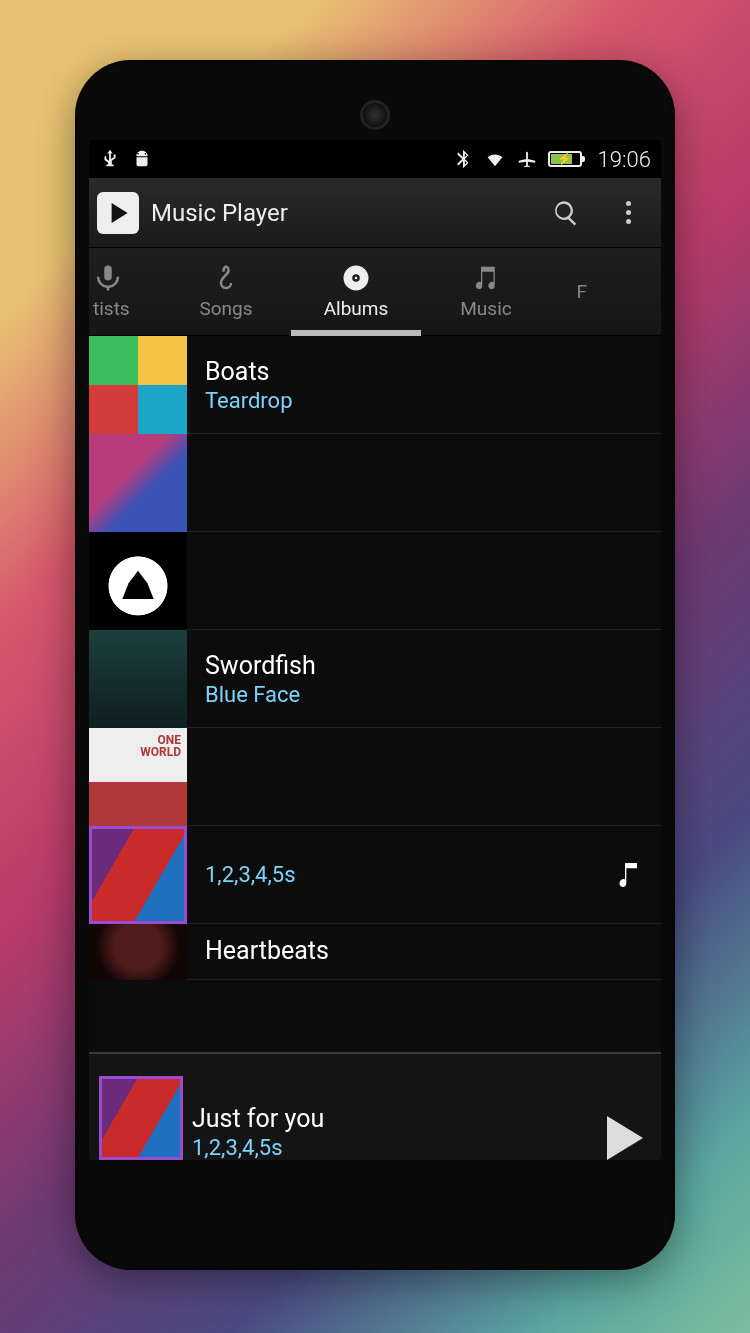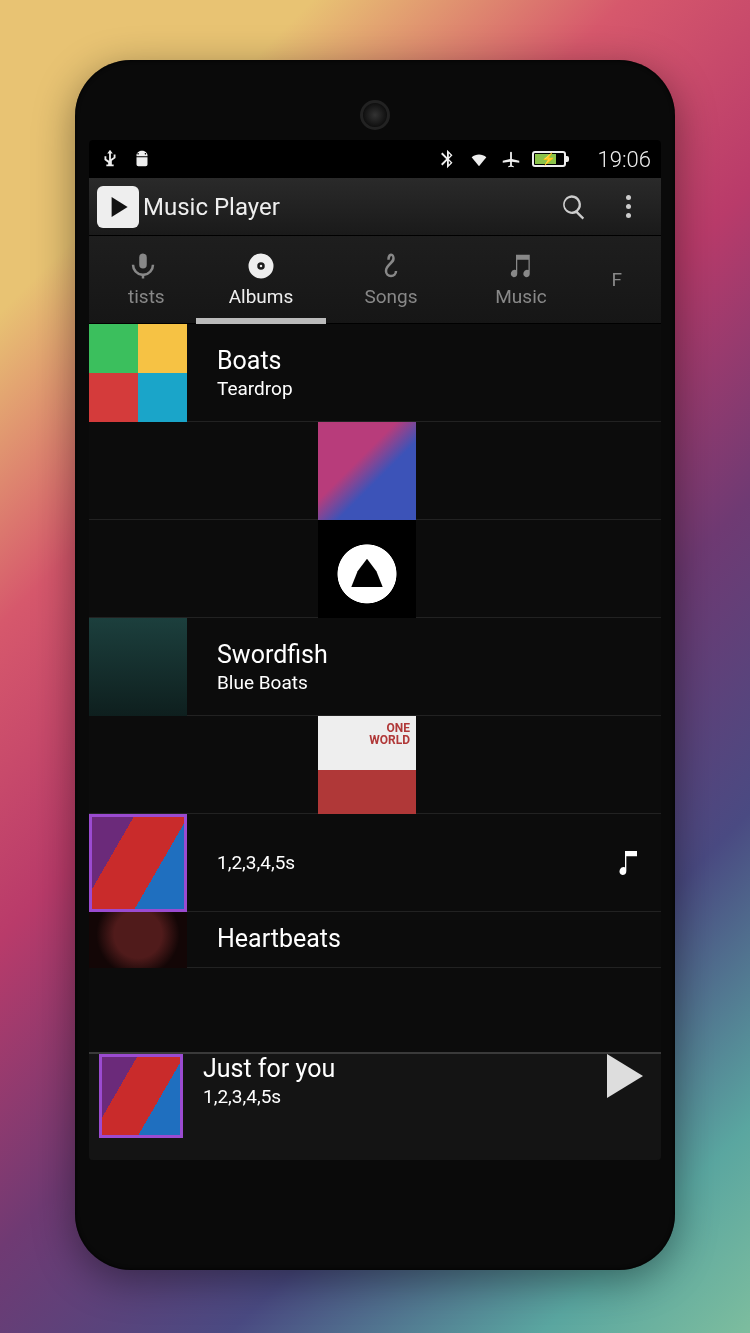--- a/index.html
+++ b/index.html
@@ -56,30 +56,30 @@
   .statusbar .spacer { flex: 1; }
   .statusbar svg { width: 22px; height: 22px; fill: #eee; }
   .battery {
     width: 34px; height: 16px;
     border: 2px solid #eee; border-radius: 3px;
     position: relative; background: #000;
   }
   .battery::after { content:""; position:absolute; right:-5px; top:3px; width:3px; height:6px; background:#eee; border-radius:0 2px 2px 0;}
   .battery .fill { position:absolute; left:1px; top:1px; bottom:1px; width:70%; background:#8bc34a; }
   .battery .bolt { position:absolute; left:50%; top:50%; transform:translate(-50%,-50%); font-size:12px; color:#222;}
-  .clock { font-size: 22px; margin-left: 22px; font-weight: 300; }
+  .clock { font-size: 22px; margin-left: 6px; font-weight: 300; }
 
   
   .actionbar {
-    height: 58px;
+    height: 70px;
     background: linear-gradient(#2a2a2a,#1a1a1a);
     border-bottom: 1px solid #000;
     display: flex; align-items: center;
     padding: 0 8px;
-    gap: 4px;
+    gap: 12px;
   }
   .app-icon {
     width: 42px; height: 42px;
     background: #eee;
     border-radius: 6px;
     position: relative;
     flex: none;
   }
   .app-icon::after {
     content:"";
@@ -95,21 +95,20 @@
   .overflow { flex-direction: column; gap: 4px; }
   .overflow span { width: 5px; height: 5px; background:#ccc; border-radius:50%; }
 
   
   .tabs {
     height: 88px;
     background: linear-gradient(#1e1e1e,#161616);
     display: flex;
     border-bottom: 1px solid #000;
     position: relative;
-    justify-content: center;
   }
   .tab {
     flex: none;
     width: 130px;
     display: flex; flex-direction: column;
     align-items: center; justify-content: center;
     color: #888; font-size: 19px;
     gap: 4px;
     position: relative;
   }
@@ -124,54 +123,53 @@
     height:6px; background:#bbb;
   }
 
   
   .list { flex: 1; overflow: hidden; background:#0c0c0c;}
   .row {
     height: 98px;
     display: flex; align-items: center;
     border-bottom: 1px solid #222;
     padding-right: 16px;
-    gap: 30px;
-    justify-content: center;
+    gap: 18px;
   }
   .row:last-child { height: 56px; } 
   .art {
     width: 98px; height: 98px; flex: none;
     background: #333;
     position: relative;
   }
   .row:last-child .art { height: 56px; }
   .row-text { display:flex; flex-direction:column; gap:2px; flex:1; min-width:0;}
   .row-title { font-size: 25px; color:#fff; white-space:nowrap; overflow:hidden;}
-  .row-sub   { font-size: 19px; color:#ffffff; white-space:nowrap; overflow:hidden;}
+  .row-sub   { font-size: 22px; color:#7dd3fc; white-space:nowrap; overflow:hidden;}
   .row .trailing { width: 32px; height: 32px; fill:#fff; }
 
   
   .art.a0 { background: conic-gradient(#f6c244 25%, #1aa5c9 0 50%, #d43b3b 0 75%, #3bbf5d 0);}
   .art.a1 { background: linear-gradient(135deg,#b83c7b 40%,#3c53b8 60%);}
   .art.a2 { background: radial-gradient(circle at 50% 55%, #fff 0 40%, #000 41%);}
   .art.a2::after{content:"";position:absolute;left:34%;bottom:28%;width:32%;height:32%;
      background:#000;clip-path:polygon(50% 0,80% 40%,100% 90%,0 90%,20% 40%);}
   .art.a3 { background: linear-gradient(#1c3f3d,#0e1f1e);}
   .art.a4 { background: linear-gradient(#eee 55%,#b03838 55%); color:#b03838;}
   .art.a4::after{content:"ONE\A WORLD"; white-space:pre; position:absolute; right:6px; top:6px; font-size:12px; font-weight:700; color:#b03838; text-align:right; line-height:1;}
   .art.a5 { background: linear-gradient(120deg,#6b2a7a 30%,#c92b2b 30% 65%,#1f6fbf 65%); outline:3px solid #9b4bd1; outline-offset:-3px;}
   .art.a6 { background: radial-gradient(circle at 50% 40%, #501b1b 0 40%, #130606 70%);}
 
   
   .nowplaying {
     height: 108px;
     background: #141414;
     border-top: 2px solid #3a3a3a;
-    display: flex; align-items: flex-start;
-    gap: 20px;
+    display: flex; align-items: flex-end;
+    gap: 9px;
     padding: 0 18px 0 10px;
   }
   .np-art {
     width: 84px; height: 84px;
     background: linear-gradient(120deg,#6b2a7a 30%,#c92b2b 30% 65%,#1f6fbf 65%);
     outline:3px solid #9b4bd1; outline-offset:-3px;
   }
   .nowplaying .row-text { flex:1; }
   .play-btn {
     width: 0; height: 0;
@@ -229,31 +227,31 @@
       </div>
     </div>
 
     <div class="tabs">
       <div class="tab">
         <svg viewBox="0 0 24 24">
             <path d="M12 2a3 3 0 013 3v6a3 3 0 01-6 0V5a3 3 0 013-3zm7 9a7 7 0 01-14 0H3a9 9 0 008 8.9V22h2v-2.1A9 9 0 0021 11z"></path>
           </svg>
         <span>tists</span>
       </div>
+      <div class="tab">
+        <svg viewBox="0 0 24 24">
+            <path d="M12 2c2 0 3 2 3 4s-1 3-3 5-3 3-3 5a3 3 0 006 0h2a5 5 0 01-10 0c0-3 2-5 4-7s2-3 2-4-1-1-1-1-1 1-1 3h-2c0-3 1-5 3-5z"></path>
+          </svg>
+        <span>Songs</span>
+      </div>
       <div class="tab active">
         <svg viewBox="0 0 24 24">
             <path d="M12 2a10 10 0 100 20 10 10 0 000-20zm0 7a3 3 0 110 6 3 3 0 010-6zm0 2a1 1 0 100 2 1 1 0 000-2z"></path>
           </svg>
         <span>Albums</span>
-      </div>
-      <div class="tab">
-        <svg viewBox="0 0 24 24">
-            <path d="M12 2c2 0 3 2 3 4s-1 3-3 5-3 3-3 5a3 3 0 006 0h2a5 5 0 01-10 0c0-3 2-5 4-7s2-3 2-4-1-1-1-1-1 1-1 3h-2c0-3 1-5 3-5z"></path>
-          </svg>
-        <span>Songs</span>
       </div>
       <div class="tab">
         <svg viewBox="0 0 24 24">
             <path d="M8 3v12.2A3 3 0 106 21a3 3 0 003-3V7h9v8.2A3 3 0 1016 21a3 3 0 003-3V3z"></path>
           </svg>
         <span>Music</span>
       </div>
       <div class="tab">
         <span>F</span>
       </div>
@@ -270,21 +268,21 @@
       <div class="row">
         <div class="art a1"></div>
       </div>
       <div class="row">
         <div class="art a2"></div>
       </div>
       <div class="row">
         <div class="art a3"></div>
         <div class="row-text">
           <span class="row-title">Swordfish</span>
-          <span class="row-sub">Blue Boats</span>
+          <span class="row-sub">Blue Face</span>
         </div>
       </div>
       <div class="row">
         <div class="art a4"></div>
       </div>
       <div class="row">
         <div class="art a5"></div>
         <div class="row-text">
           <span class="row-sub">1,2,3,4,5s</span>
         </div>

